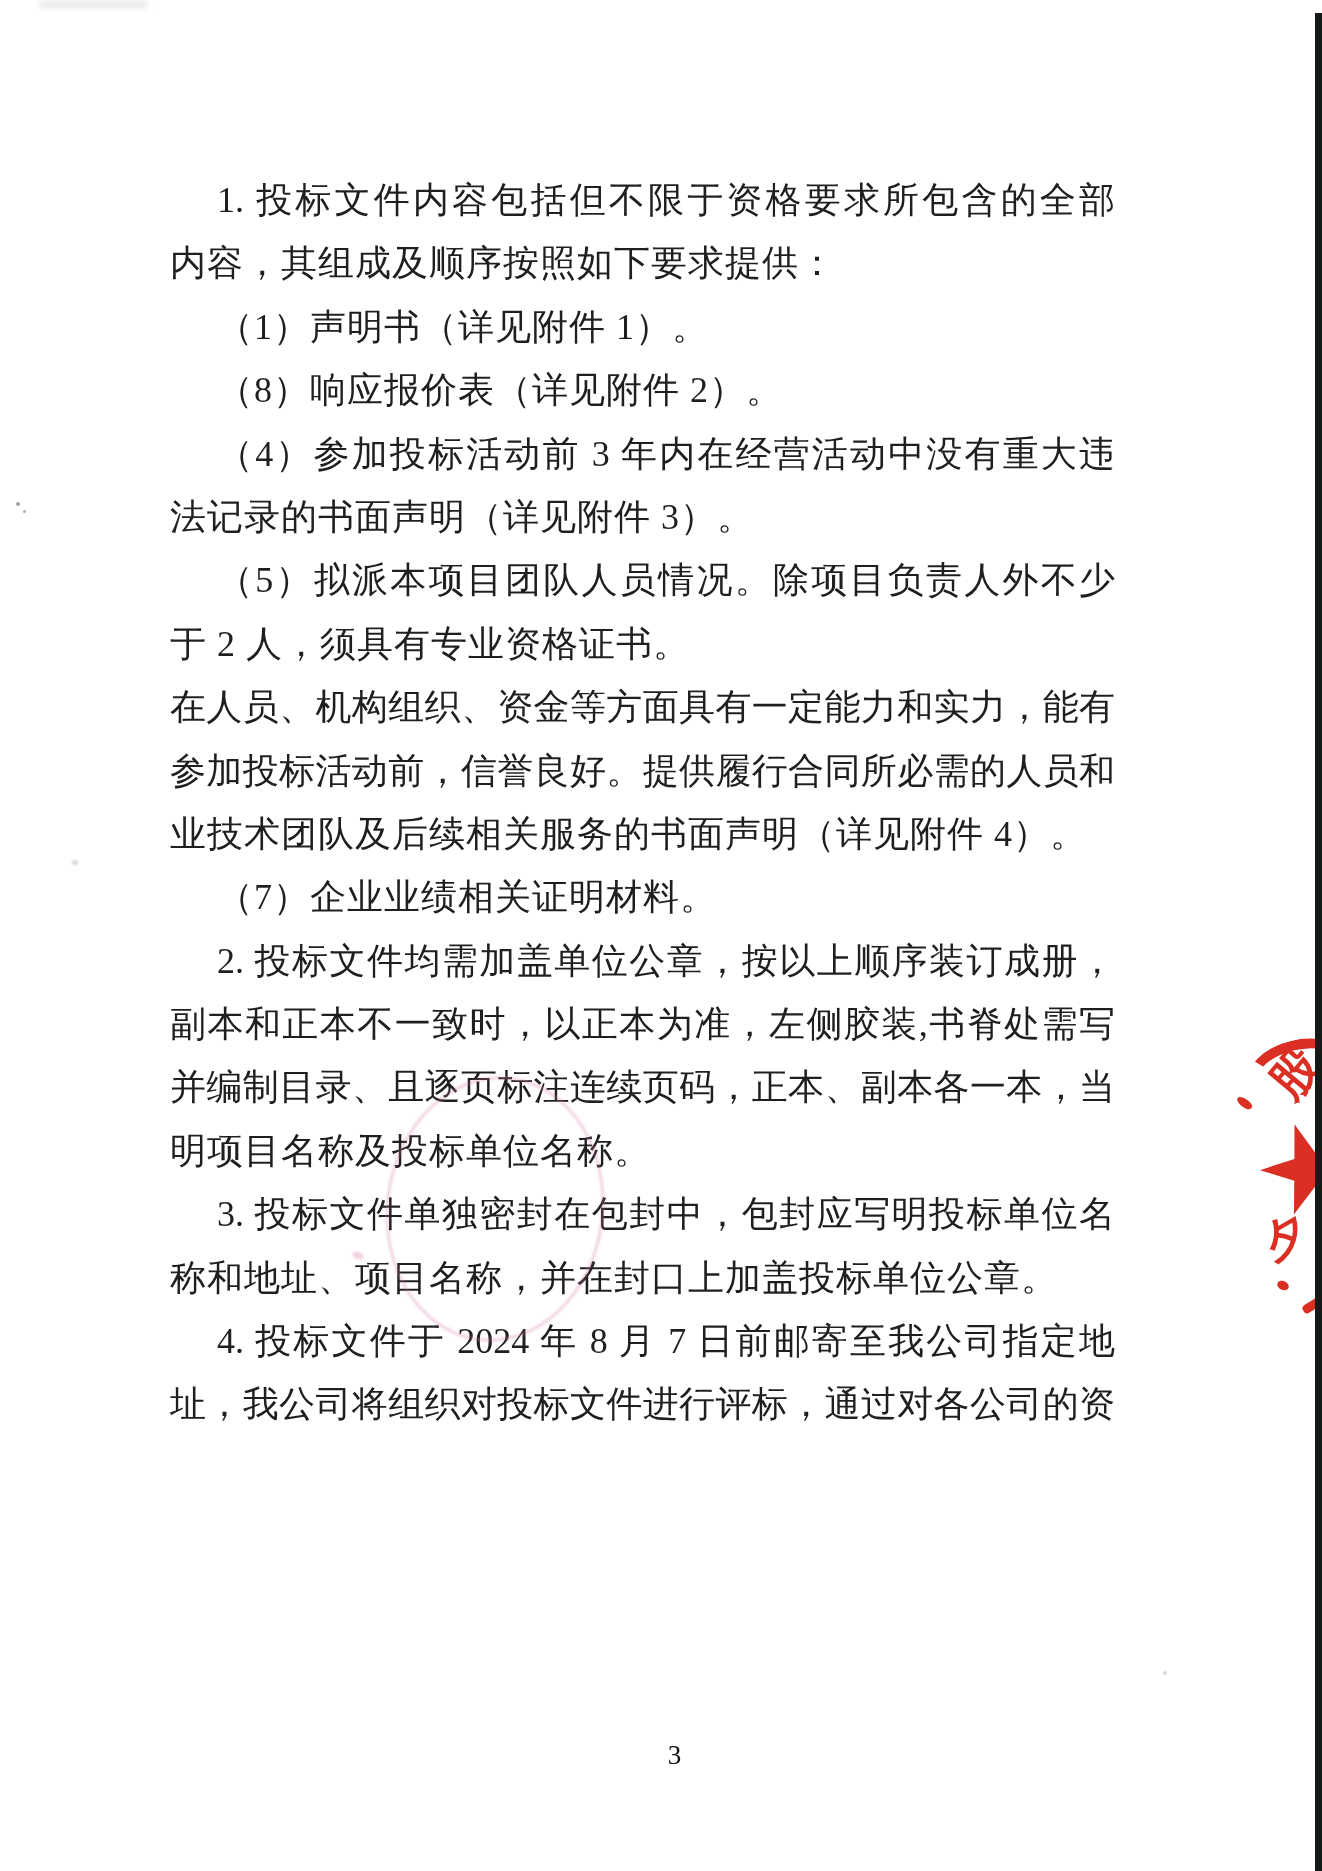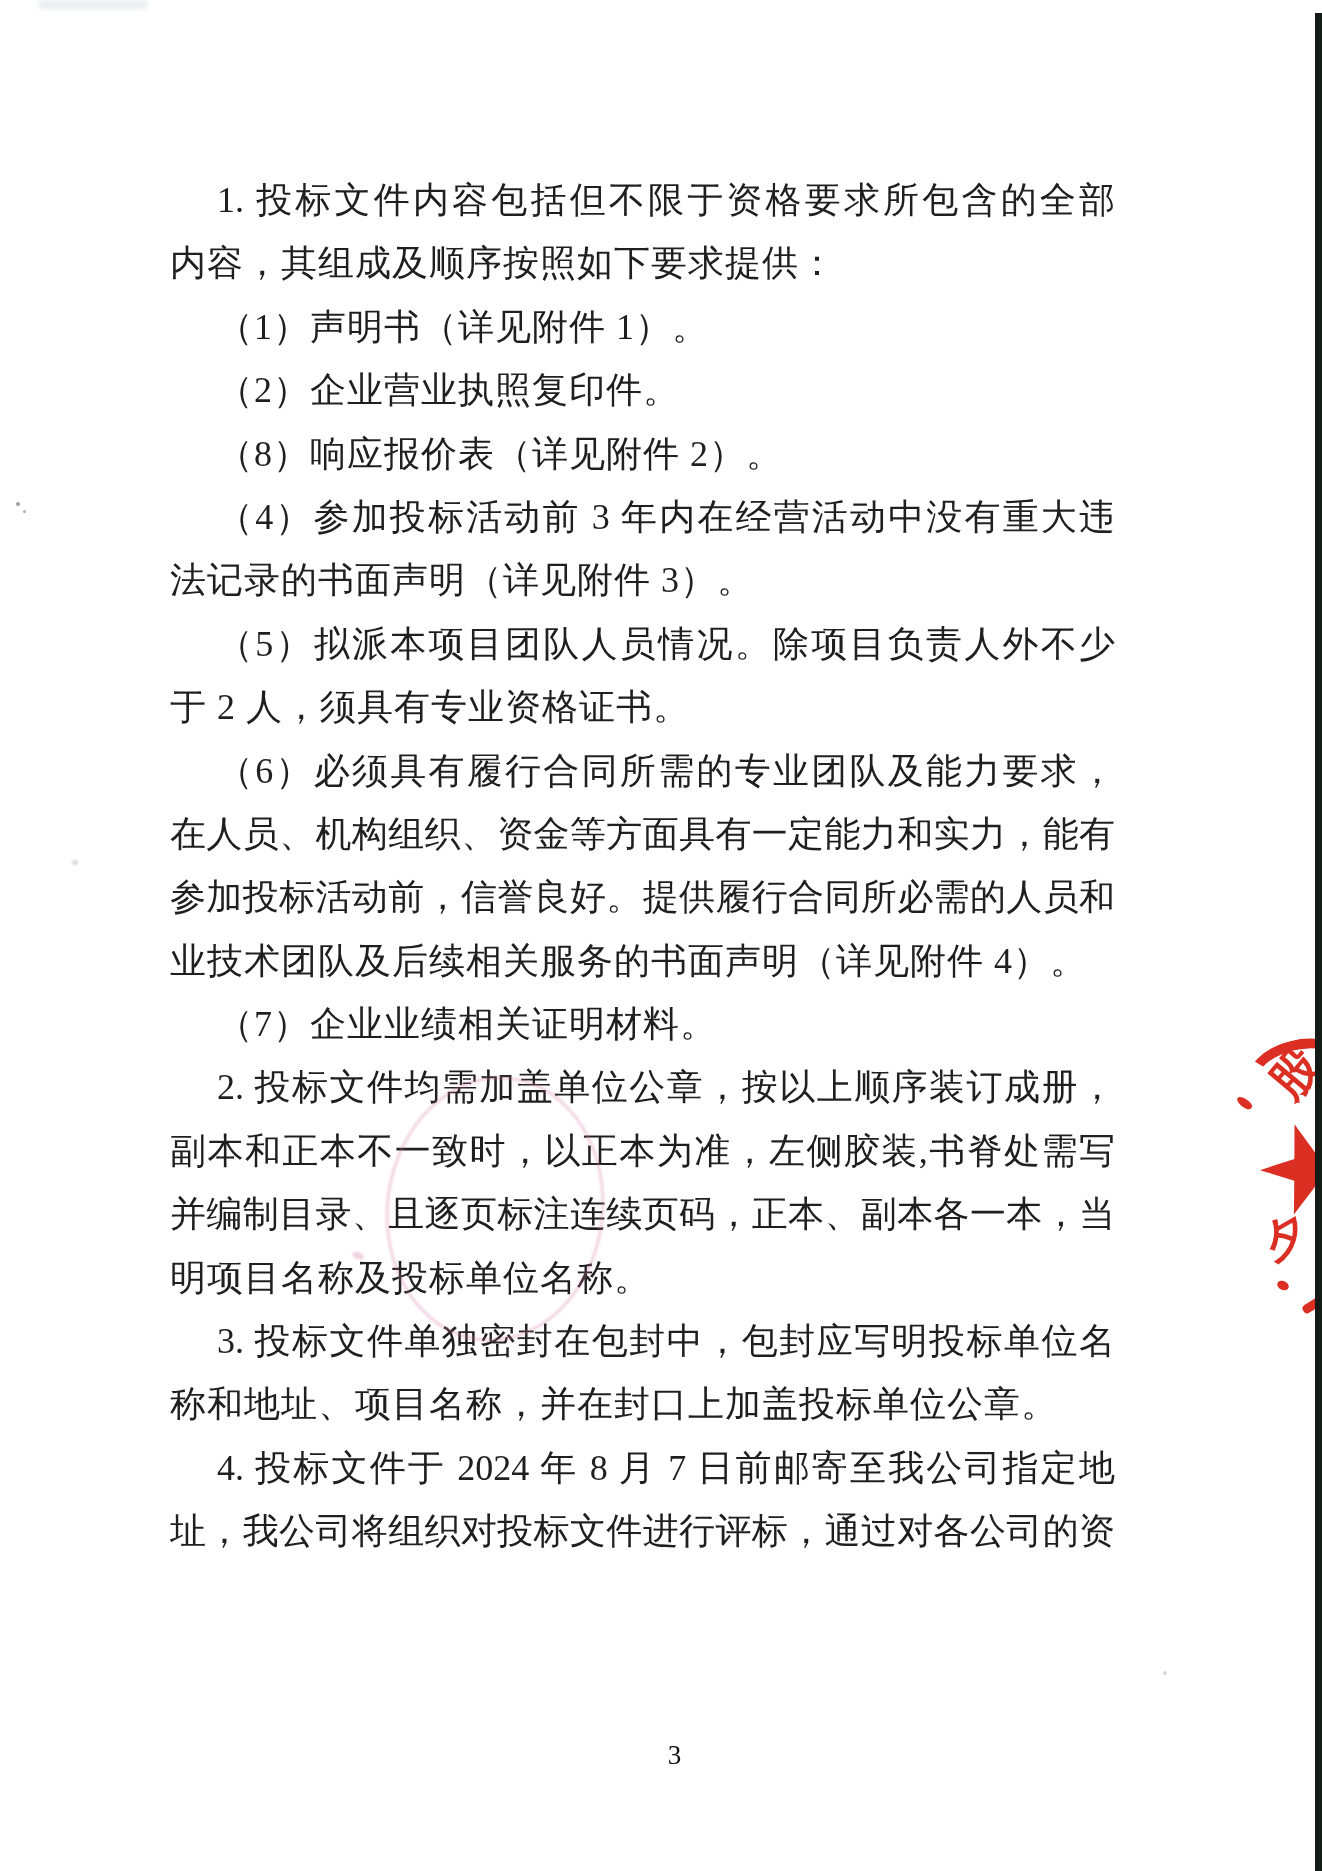--- a/index.html
+++ b/index.html
@@ -143,27 +143,25 @@
 </style>
 </head>
 <body>
 
 <div class="page">
 
   <div class="doc-body">
       <div class="tline ind fill">1. 投标文件内容包括但不限于资格要求所包含的全部</div>
       <div class="tline">内容，其组成及顺序按照如下要求提供：</div>
       <div class="tline ind">（1）声明书（详见附件 1）。</div>
-      <div class="tline ind">（2）企业营业执照复印件。</div>
       <div class="tline ind">（8）响应报价表（详见附件 2）。</div>
       <div class="tline ind fill">（4）参加投标活动前 3 年内在经营活动中没有重大违</div>
       <div class="tline">法记录的书面声明（详见附件 3）。</div>
       <div class="tline ind fill">（5）拟派本项目团队人员情况。除项目负责人外不少</div>
       <div class="tline">于 2 人，须具有专业资格证书。</div>
-      <div class="tline ind fill">（6）必须具有履行合同所需的专业团队及能力要求，</div>
       <div class="tline fill">在人员、机构组织、资金等方面具有一定能力和实力，能有</div>
       <div class="tline fill">参加投标活动前，信誉良好。提供履行合同所必需的人员和专</div>
       <div class="tline">业技术团队及后续相关服务的书面声明（详见附件 4）。</div>
       <div class="tline ind">（7）企业业绩相关证明材料。</div>
       <div class="tline ind fill">2. 投标文件均需加盖单位公章，按以上顺序装订成册，</div>
       <div class="tline fill">副本和正本不一致时，以正本为准，左侧胶装,书脊处需写</div>
       <div class="tline fill">并编制目录、且逐页标注连续页码，正本、副本各一本，当</div>
       <div class="tline">明项目名称及投标单位名称。</div>
       <div class="tline ind fill">3. 投标文件单独密封在包封中，包封应写明投标单位名</div>
       <div class="tline">称和地址、项目名称，并在封口上加盖投标单位公章。</div>

